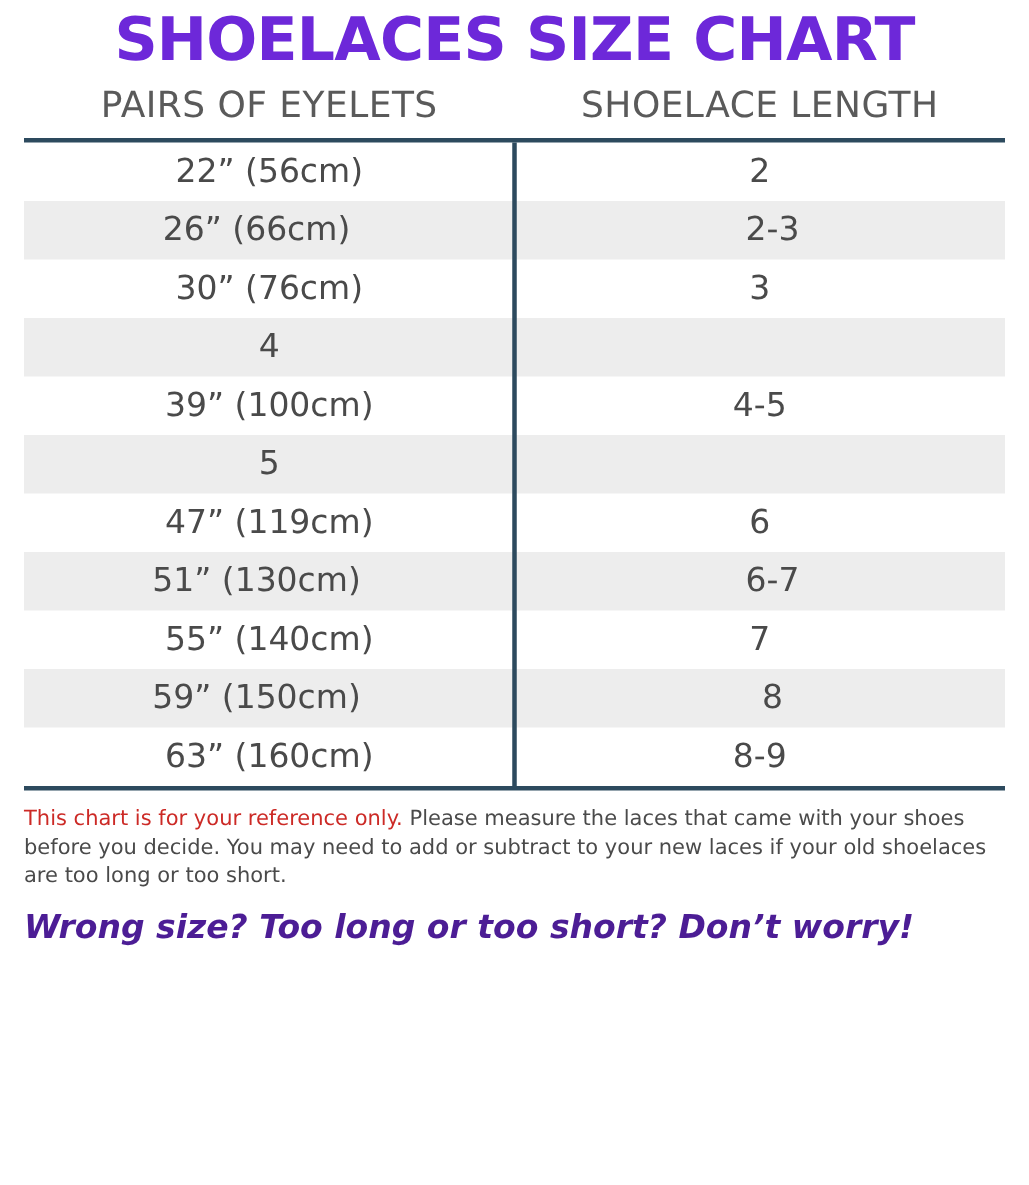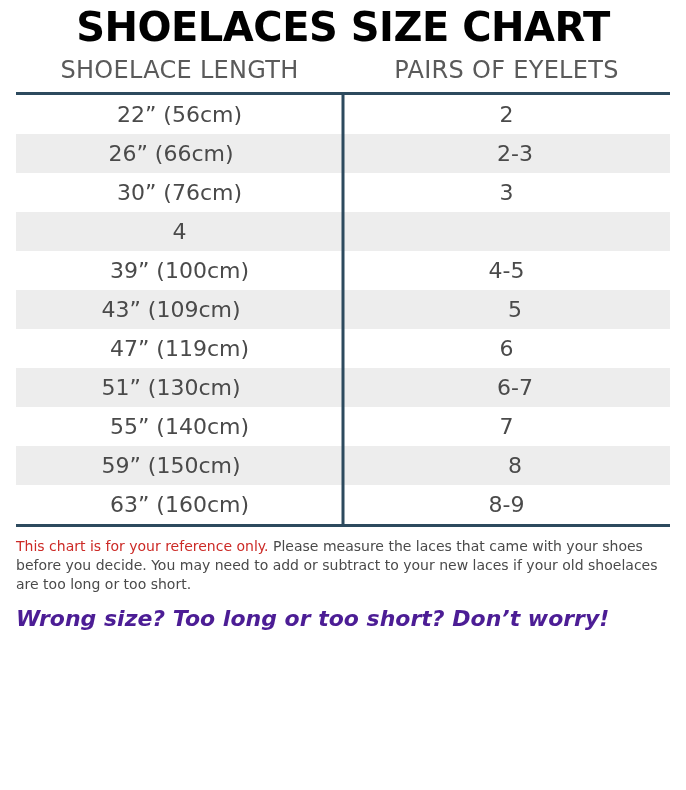--- a/index.html
+++ b/index.html
@@ -20,21 +20,21 @@
     box-sizing: border-box;
     padding: 0 16px;
     position: relative;
   }
   .title {
     text-align: center;
     font-family: "DejaVu Sans", sans-serif;
     font-weight: bold;
     font-size: 40px;
     letter-spacing: -0.5px;
-    color: #000000;
+    color: #6d28d9;
     margin-top: 6px;
     line-height: 1.05;
     white-space: nowrap;
   }
   .col-headers {
     display: flex;
     margin-top: 8px;
     padding-bottom: 8px;
   }
   .col-head {
@@ -106,22 +106,22 @@
   }
 </style>
 </head>
 <body>
 
 <div class="page">
 
   <div class="title">SHOELACES SIZE CHART</div>
 
   <div class="col-headers">
+    <div class="col-head right">PAIRS OF EYELETS</div>
     <div class="col-head left">SHOELACE LENGTH</div>
-    <div class="col-head right">PAIRS OF EYELETS</div>
   </div>
 
   <div class="table-wrap">
     <div class="vline"></div>
 
     <div class="row">
       <div class="cell">22” (56cm)</div>
       <div class="cell">2</div>
     </div>
     <div class="row alt">
@@ -133,21 +133,20 @@
       <div class="cell">3</div>
     </div>
     <div class="row alt">
       <div class="cell">4</div>
     </div>
     <div class="row">
       <div class="cell">39” (100cm)</div>
       <div class="cell">4-5</div>
     </div>
     <div class="row alt">
-      <div class="cell">43” (109cm)</div>
       <div class="cell">5</div>
     </div>
     <div class="row">
       <div class="cell">47” (119cm)</div>
       <div class="cell">6</div>
     </div>
     <div class="row alt">
       <div class="cell">51” (130cm)</div>
       <div class="cell">6-7</div>
     </div>

